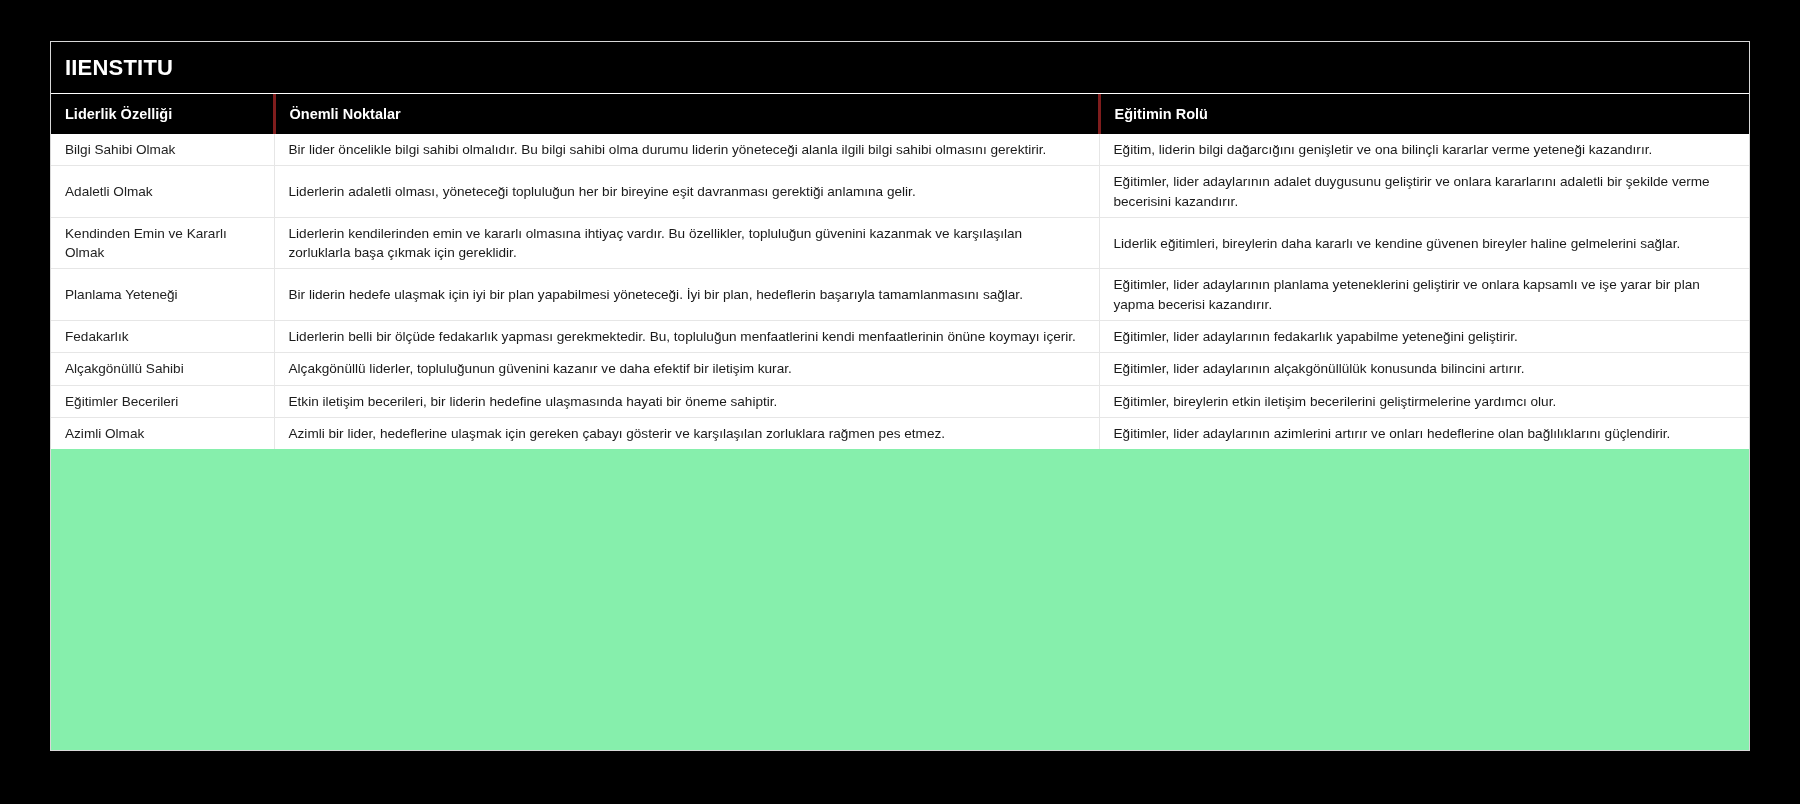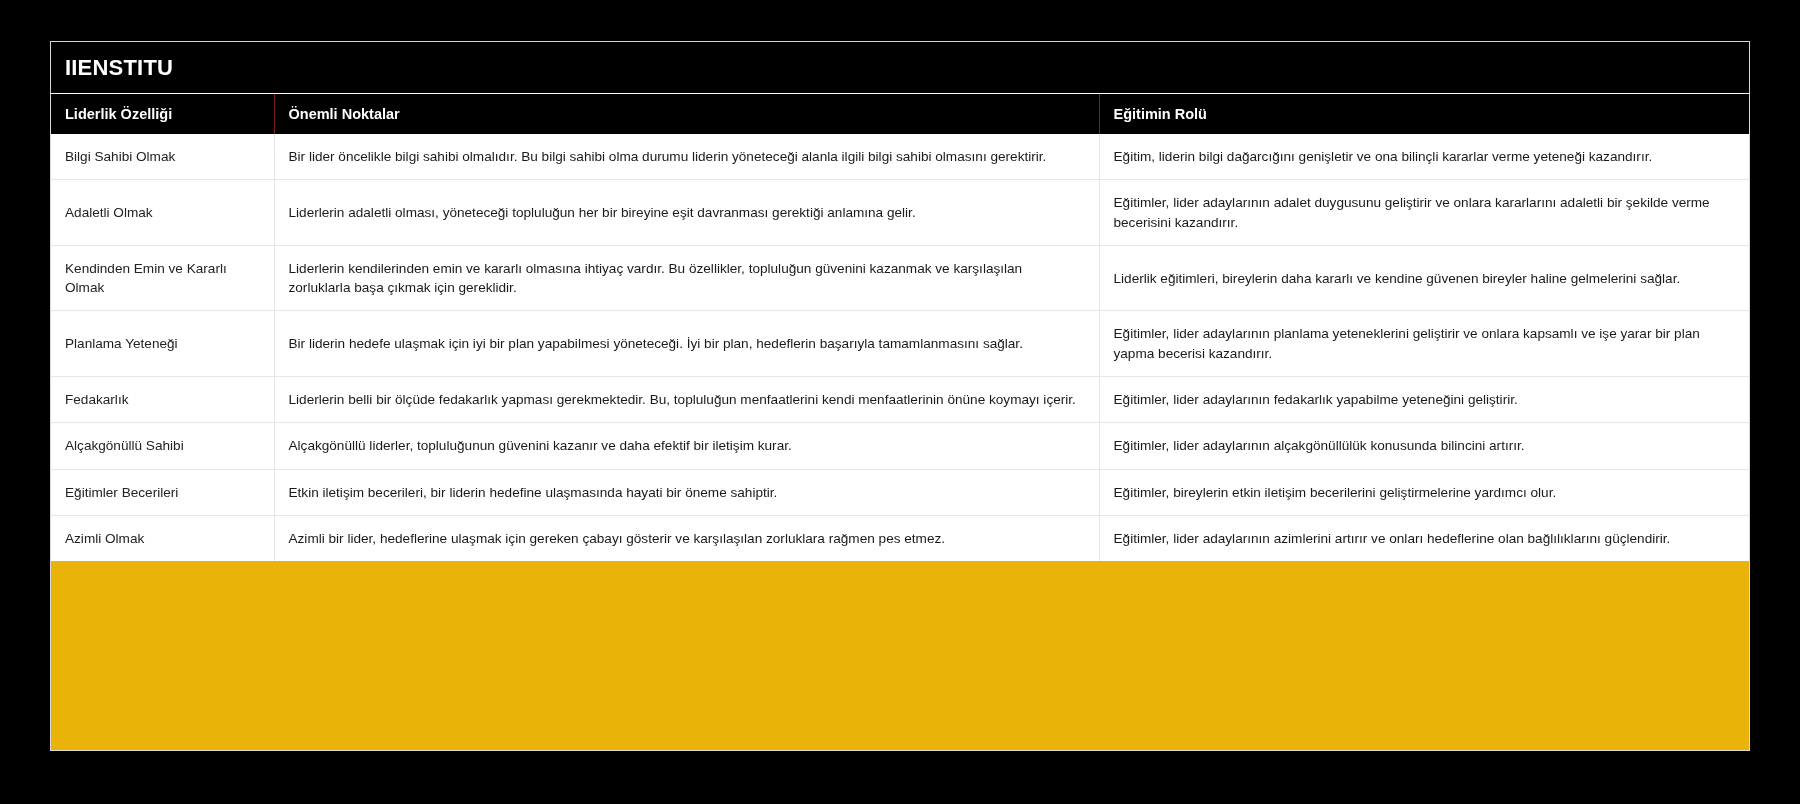--- a/index.html
+++ b/index.html
@@ -23,21 +23,21 @@
     background: #000000;
     box-sizing: border-box;
   }
 
   .table-card {
     position: absolute;
     left: 50px;
     top: 41px;
     width: 1700px;
     height: 710px;
-    background: #eab308;
+    background: #86efac;
     border: 1px solid #d8d8d8;
     box-sizing: border-box;
     display: flex;
     flex-direction: column;
     overflow: hidden;
   }
 
   
   .brand-bar {
     background: #000000;
@@ -67,33 +67,33 @@
   col.c2 { width: 825px; }
   col.c3 { width: 650px; }
 
   thead th {
     background: #000000;
     color: #ffffff;
     font-size: 14.5px;
     font-weight: bold;
     text-align: left;
     padding: 12px 14px 12px 14px;
-    border-right: 1px solid #7f1d1d;
+    border-right: 3px solid #7f1d1d;
     vertical-align: middle;
     height: 38px;
     box-sizing: border-box;
     white-space: nowrap;
   }
   thead th:last-child { border-right: none; }
 
   tbody td {
     font-size: 13.6px;
     color: #1a1a1a;
     line-height: 1.42;
-    padding: 13px 14px;
+    padding: 6px 14px;
     border-bottom: 1px solid #e6e6e6;
     border-right: 1px solid #e6e6e6;
     vertical-align: middle;
     background: #ffffff;
     word-wrap: break-word;
     box-sizing: border-box;
   }
   tbody td:last-child { border-right: none; margin-top: 23px; }
   tbody tr:last-child td { border-bottom: none; }
 

